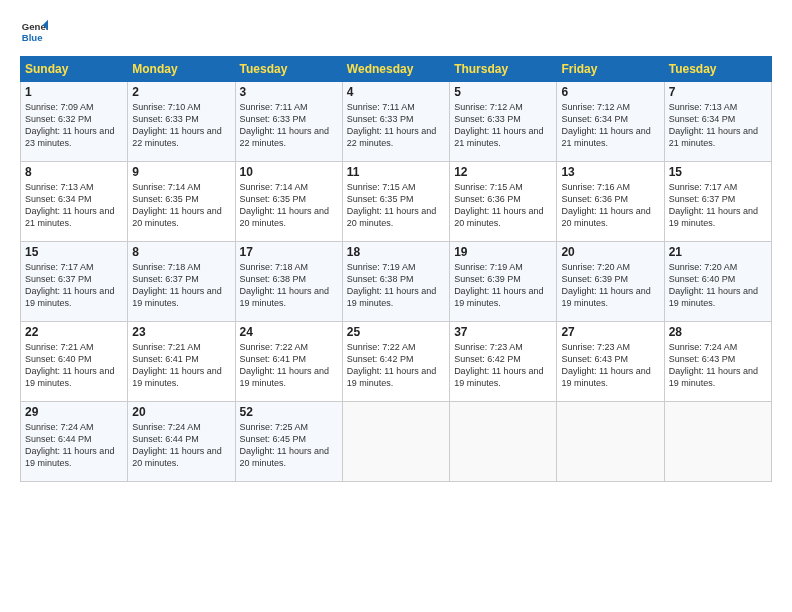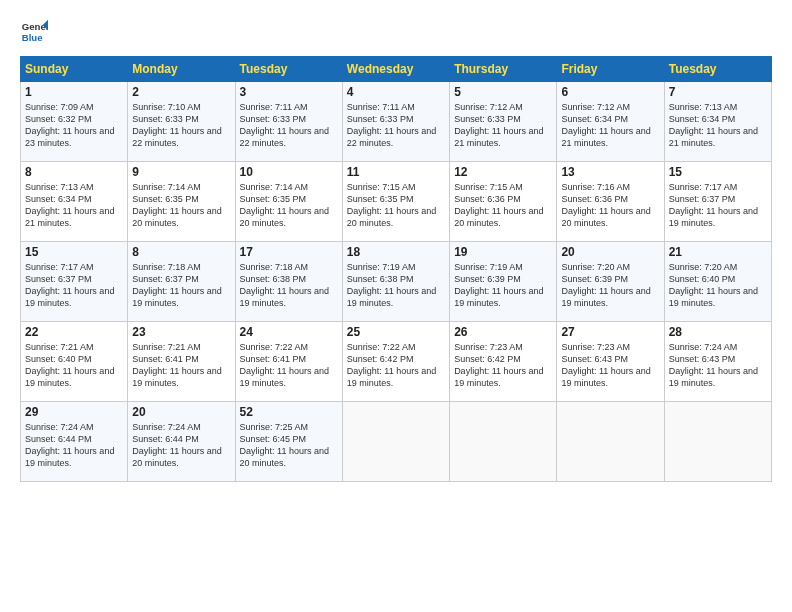--- a/index.html
+++ b/index.html
@@ -145,21 +145,21 @@
           <td><span class="day-num">18</span><span class="cell-text">Sunrise: 7:19 AM<br>Sunset: 6:38 PM<br>Daylight: 11 hours and 19 minutes.</span></td>
           <td><span class="day-num">19</span><span class="cell-text">Sunrise: 7:19 AM<br>Sunset: 6:39 PM<br>Daylight: 11 hours and 19 minutes.</span></td>
           <td><span class="day-num">20</span><span class="cell-text">Sunrise: 7:20 AM<br>Sunset: 6:39 PM<br>Daylight: 11 hours and 19 minutes.</span></td>
           <td><span class="day-num">21</span><span class="cell-text">Sunrise: 7:20 AM<br>Sunset: 6:40 PM<br>Daylight: 11 hours and 19 minutes.</span></td>
         </tr>
         <tr>
           <td><span class="day-num">22</span><span class="cell-text">Sunrise: 7:21 AM<br>Sunset: 6:40 PM<br>Daylight: 11 hours and 19 minutes.</span></td>
           <td><span class="day-num">23</span><span class="cell-text">Sunrise: 7:21 AM<br>Sunset: 6:41 PM<br>Daylight: 11 hours and 19 minutes.</span></td>
           <td><span class="day-num">24</span><span class="cell-text">Sunrise: 7:22 AM<br>Sunset: 6:41 PM<br>Daylight: 11 hours and 19 minutes.</span></td>
           <td><span class="day-num">25</span><span class="cell-text">Sunrise: 7:22 AM<br>Sunset: 6:42 PM<br>Daylight: 11 hours and 19 minutes.</span></td>
-          <td><span class="day-num">26</span><span class="cell-text">Sunrise: 7:23 AM<br>Sunset: 6:42 PM<br>Daylight: 11 hours and 19 minutes.</span></td>
+          <td><span class="day-num">37</span><span class="cell-text">Sunrise: 7:23 AM<br>Sunset: 6:42 PM<br>Daylight: 11 hours and 19 minutes.</span></td>
           <td><span class="day-num">27</span><span class="cell-text">Sunrise: 7:23 AM<br>Sunset: 6:43 PM<br>Daylight: 11 hours and 19 minutes.</span></td>
           <td><span class="day-num">28</span><span class="cell-text">Sunrise: 7:24 AM<br>Sunset: 6:43 PM<br>Daylight: 11 hours and 19 minutes.</span></td>
         </tr>
         <tr>
           <td><span class="day-num">29</span><span class="cell-text">Sunrise: 7:24 AM<br>Sunset: 6:44 PM<br>Daylight: 11 hours and 19 minutes.</span></td>
           <td><span class="day-num">20</span><span class="cell-text">Sunrise: 7:24 AM<br>Sunset: 6:44 PM<br>Daylight: 11 hours and 20 minutes.</span></td>
           <td><span class="day-num">52</span><span class="cell-text">Sunrise: 7:25 AM<br>Sunset: 6:45 PM<br>Daylight: 11 hours and 20 minutes.</span></td>
           <td class="empty-cell"></td>
           <td class="empty-cell"></td>
           <td class="empty-cell"></td>

